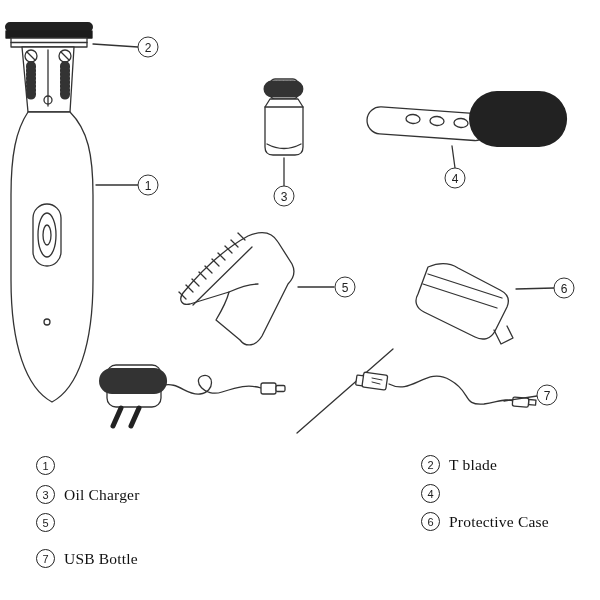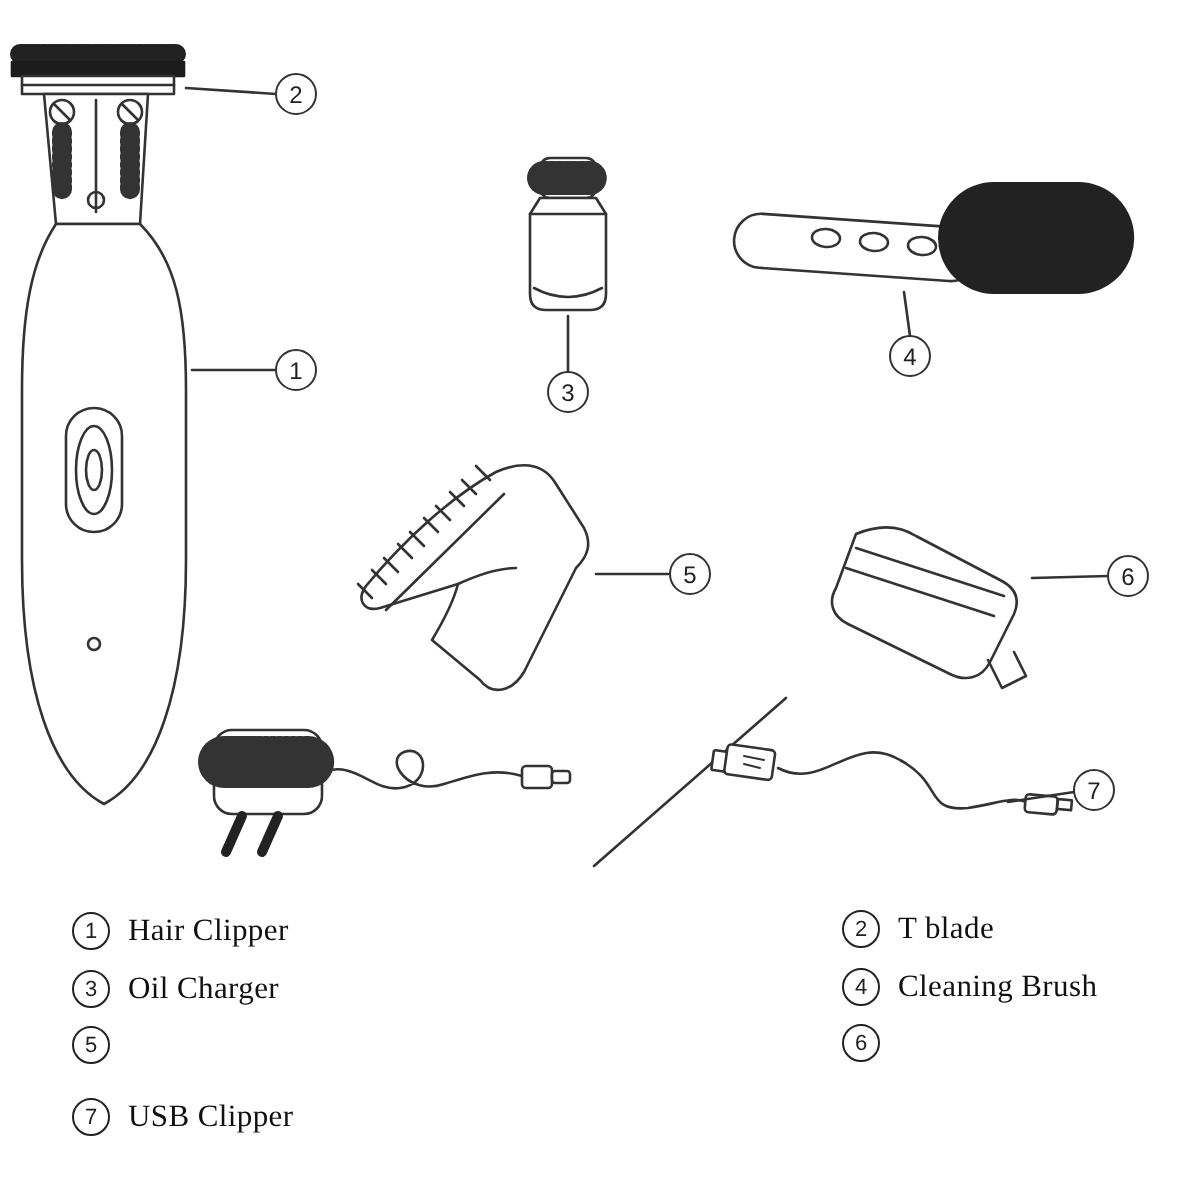--- a/index.html
+++ b/index.html
@@ -133,39 +133,38 @@
   <div class="callout" style="left:148px;top:185px">1</div>
   <div class="callout" style="left:284px;top:196px">3</div>
   <div class="callout" style="left:455px;top:178px">4</div>
   <div class="callout" style="left:345px;top:287px">5</div>
   <div class="callout" style="left:564px;top:288px">6</div>
   <div class="callout" style="left:547px;top:395px">7</div>
 
   <div>
     <div class="legend-row" style="left:36px;top:456px">
       <span class="lnum">1</span>
-      <span class="ltext">Hair Clipper</span>
     </div>
     <div class="legend-row" style="left:36px;top:485px">
       <span class="lnum">3</span>
       <span class="ltext">Oil Charger</span>
     </div>
     <div class="legend-row" style="left:36px;top:513px">
       <span class="lnum">5</span>
     </div>
     <div class="legend-row" style="left:36px;top:549px">
       <span class="lnum">7</span>
-      <span class="ltext">USB Clipper</span>
+      <span class="ltext">USB Bottle</span>
     </div>
     <div class="legend-row" style="left:421px;top:455px">
       <span class="lnum">2</span>
       <span class="ltext">T blade</span>
     </div>
     <div class="legend-row" style="left:421px;top:484px">
       <span class="lnum">4</span>
-      <span class="ltext">Cleaning Brush</span>
     </div>
     <div class="legend-row" style="left:421px;top:512px">
       <span class="lnum">6</span>
+      <span class="ltext">Protective Case</span>
     </div>
   </div>
 
 </div>
 
 </body></html>

